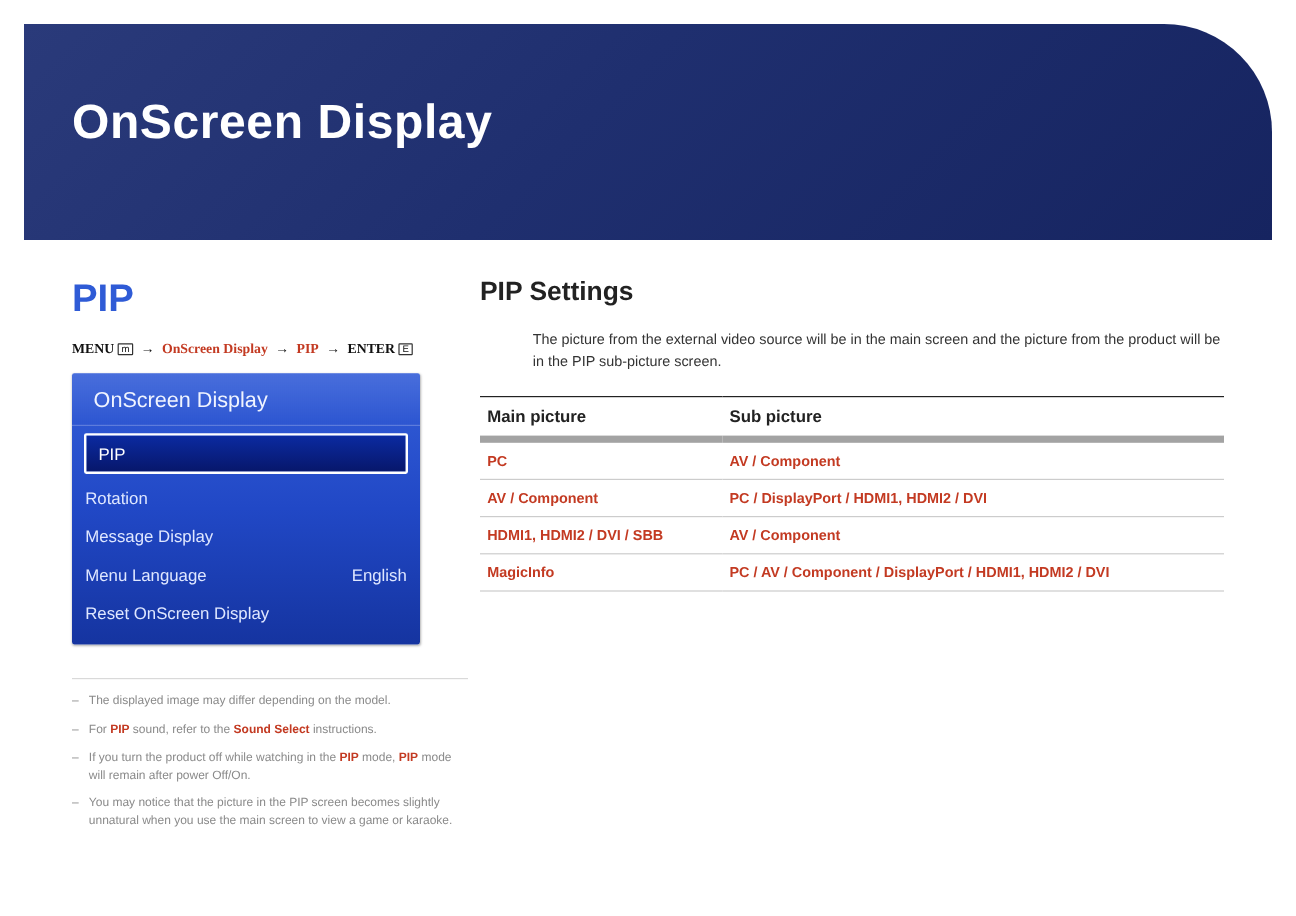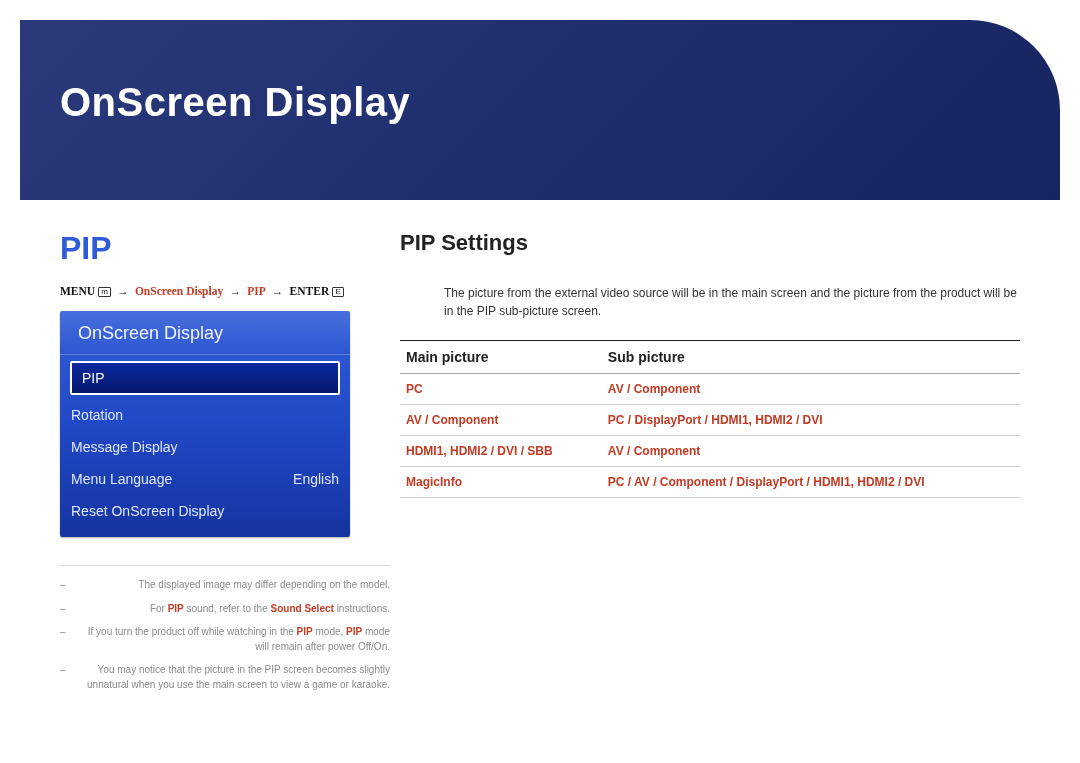--- a/index.html
+++ b/index.html
@@ -62,32 +62,31 @@
     color: #fff;
   }
   .footnotes { margin-top: 28px; border-top: 1px solid #d9d9d9; padding-top: 12px; width: 330px; }
   .footnotes li {
     list-style: none;
     font-size: 10px; color: #8a8a8a;
     line-height: 1.45;
     margin-bottom: 9px;
     position: relative;
     padding-left: 14px;
-    text-align: right;
   }
   .footnotes li::before {
     content: "–"; position: absolute; left: 0; top: 0; color: #8a8a8a;
   }
   .footnotes .kw { color: #c33a22; font-weight: 700; }
-  .settings-title { font-size: 22px; font-weight: 700; color: #222; margin-bottom: 28px; }
+  .settings-title { font-size: 22px; font-weight: 700; color: #222; margin-bottom: 18px; }
   .settings-desc { font-size: 12px; color: #333; line-height: 1.5; margin-bottom: 20px; margin-left: 44px; }
   table.pip { width: 100%; border-collapse: collapse; font-size: 12px; }
   table.pip th {
     text-align: left; font-size: 14px; font-weight: 700; color: #222;
-    border-top: 1px solid #222; border-bottom: 1px solid #a3a3a3;
+    border-top: 1px solid #222; border-bottom: 6px solid #a3a3a3;
     padding: 8px 6px;
   }
   table.pip td {
     padding: 8px 6px;
     border-bottom: 1px solid #ccc;
     color: #c33a22; font-weight: 700;
   }
 </style>
 </head>
 <body>

